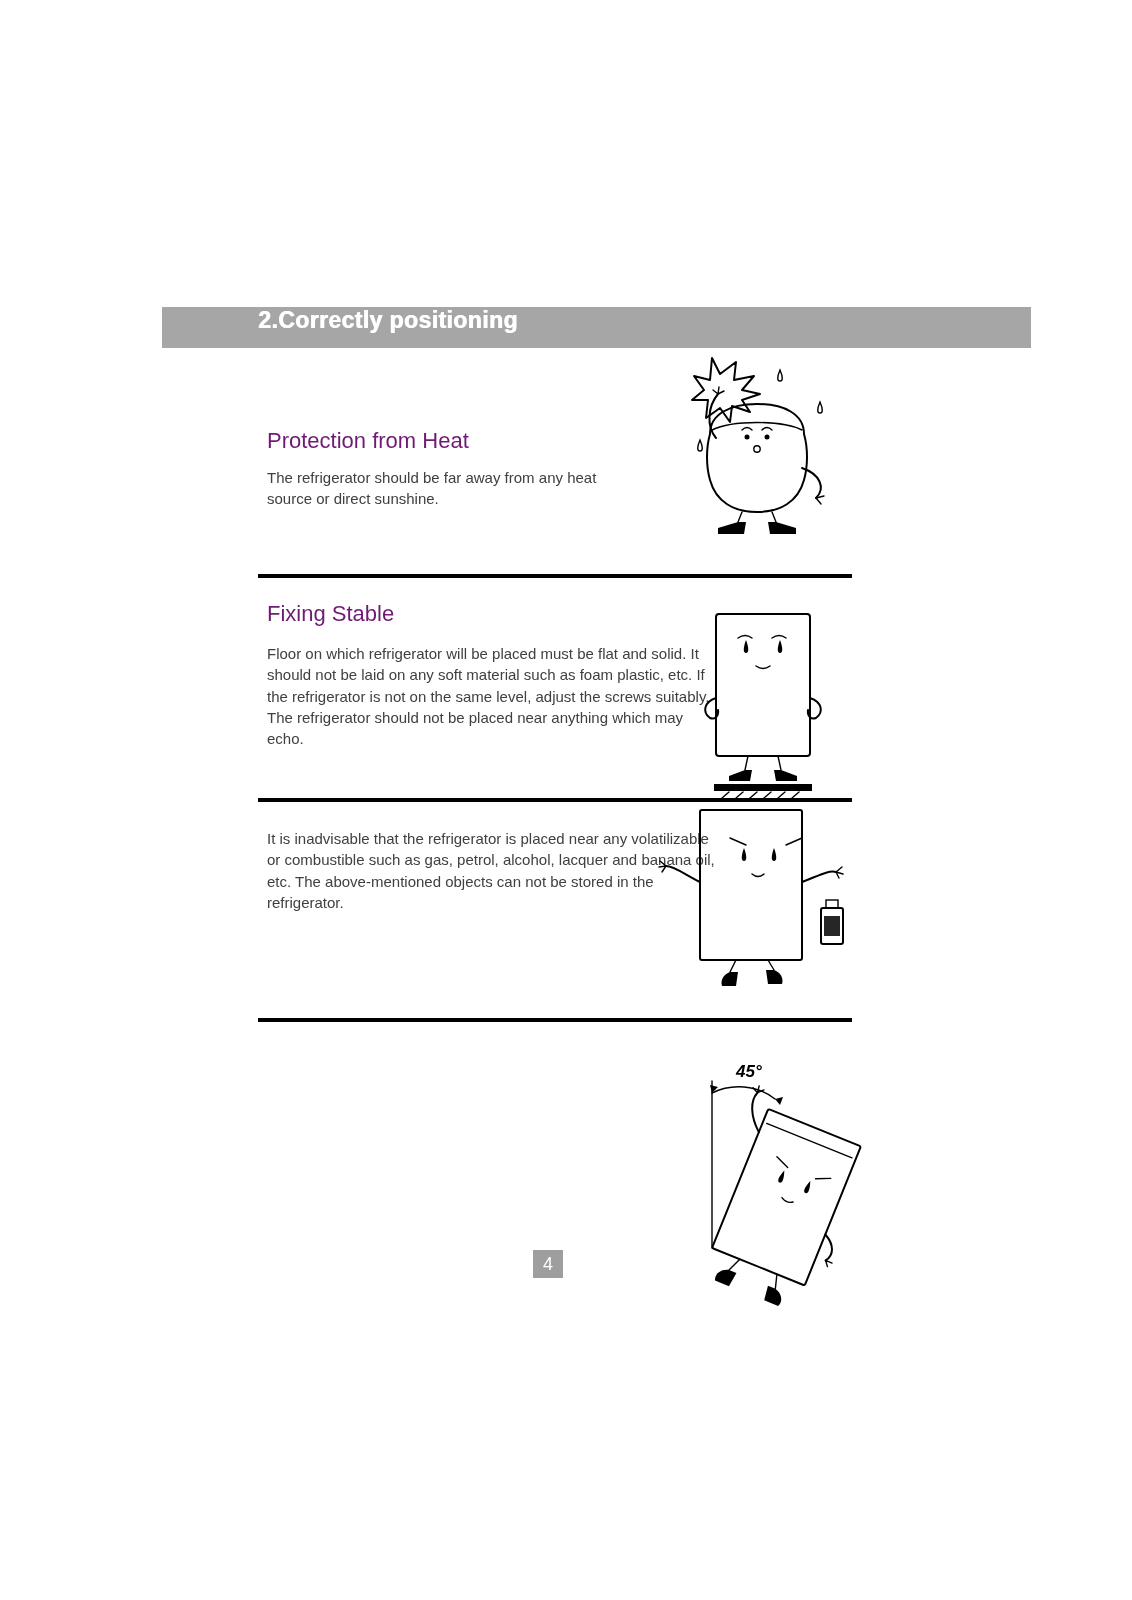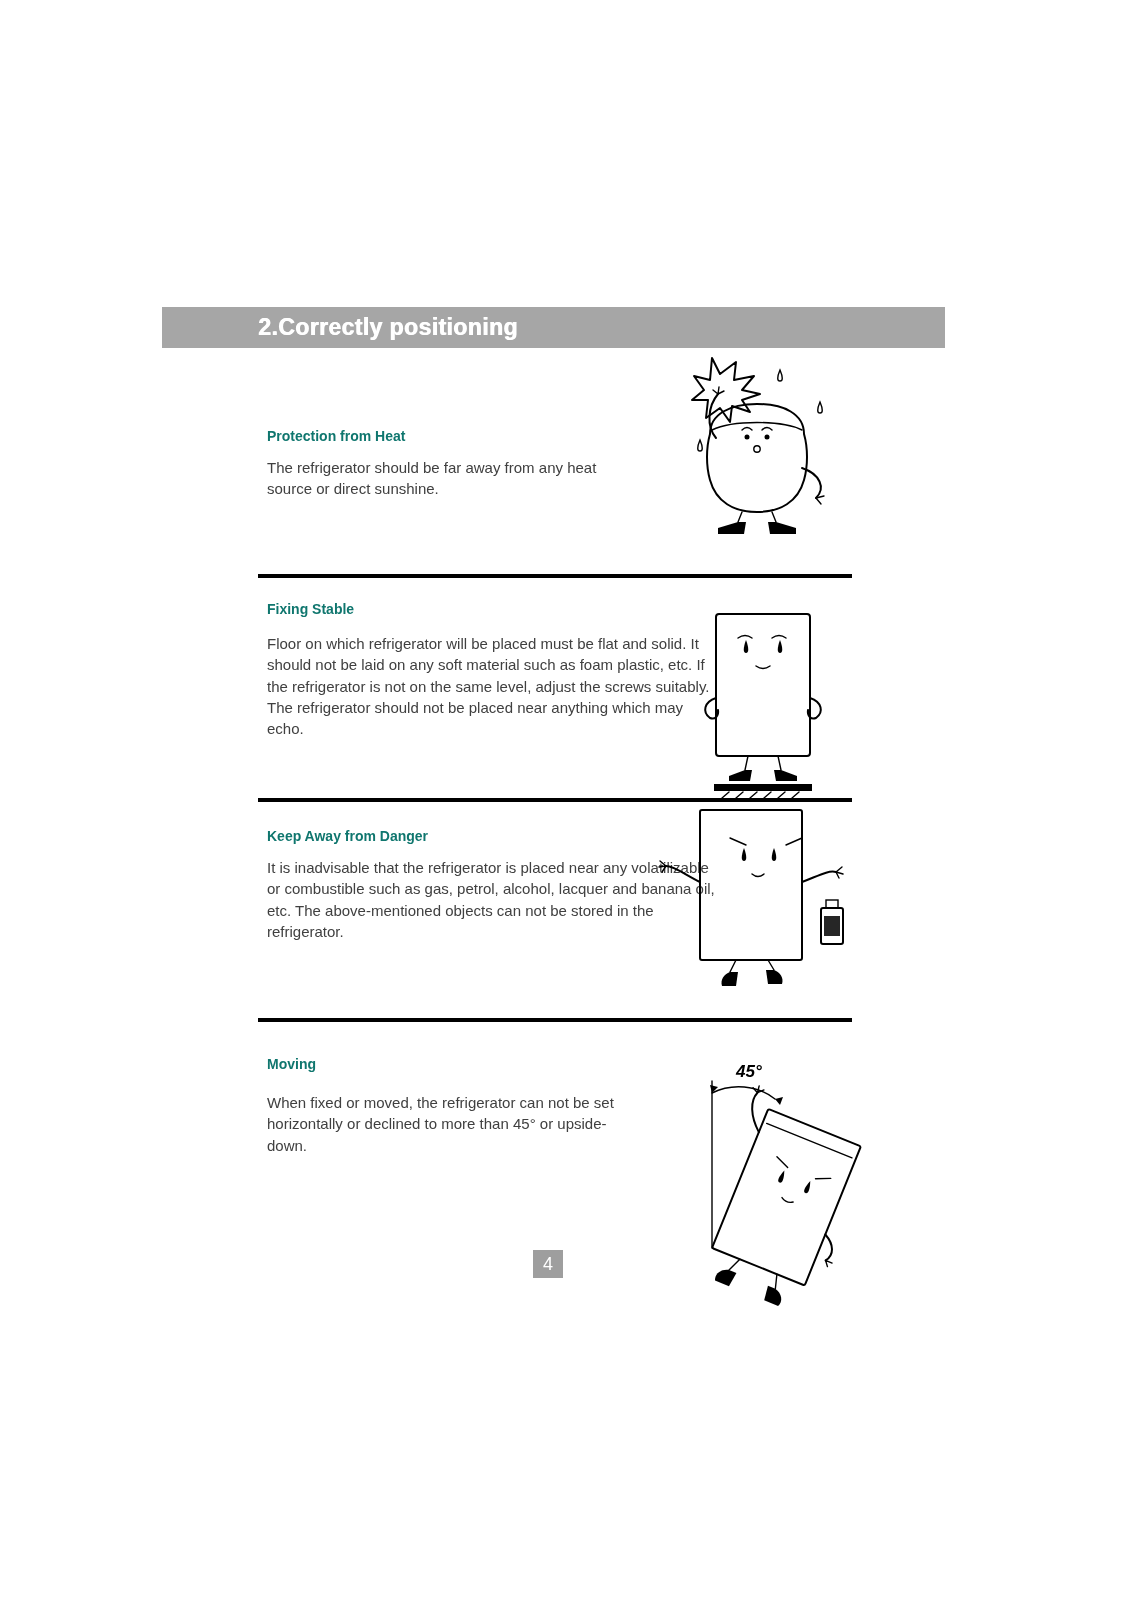--- a/index.html
+++ b/index.html
@@ -3,29 +3,29 @@
 <meta charset="utf-8">
 <style>
   * { margin:0; padding:0; box-sizing:border-box; }
   html,body { background:#ffffff; }
   body { font-family:"Liberation Sans","DejaVu Sans",sans-serif; color:#1f1f1f; }
   .page {
     position:relative; width:1132px; height:1600px; background:#fff;
     overflow:hidden; margin:0 auto;
   }
   .header-bar {
-    position:absolute; left:162px; top:307px; width:783px; height:41px;
-    background:var(--header-bg,#a6a6a6); display:flex; align-items:center;
+    position:absolute; left:162px; top:307px; width:869px; height:41px;
+    background:var(--header-bg,#a6a6a6); display:flex; 
   }
   .header-title {
     color:#ffffff; font-weight:700; font-size:23px; margin-left:96px;
     letter-spacing:0.4px; text-shadow:0.7px 0 0 #ffffff;
   }
   .sec { position:absolute; }
-  .sec h3 { font-size:14px; font-weight:700; color:#0f766e; margin-bottom:13px; }
+  .sec h3 { font-size:22px; font-weight:400; color:#701a75; margin-bottom:13px; }
   .sec.sec2 h3 { margin-bottom:16px; }
   .sec.sec4 h3 { margin-bottom:20px; }
   .sec p { font-size:15px; line-height:1.42; color:#404040; }
   .sec1 { left:267px; top:428px; } .sec1 p { width:372px; }
   .sec2 { left:267px; top:601px; } .sec2 p { width:452px; }
   .sec3 { left:267px; top:828px; } .sec3 p { width:452px; }
   .sec4 { left:267px; top:1056px; } .sec4 p { width:364px; }
   .divider { position:absolute; left:258px; width:594px; height:4px; background:var(--divider,#000); }
   .d1 { top:574px; } .d2 { top:798px; } .d3 { top:1018px; }
   .illus { position:absolute; }
@@ -113,21 +113,20 @@
       <path class="fillb" d="M93,162 L109,168 L109,173 L88,173 L86,162 Z"></path>
 
       <rect x="26" y="176" width="98" height="7" class="fillb"></rect>
       <path class="thin" d="M34,190 l7,-6 M48,190 l7,-6 M62,190 l7,-6 M76,190 l7,-6 M90,190 l7,-6 M104,190 l7,-6"></path>
     </svg>
   </div>
 
   <div class="divider d2"></div>
 
   <section class="sec sec3">
-    <h3>Keep Away from Danger</h3>
     <p>It is inadvisable that the refrigerator is placed near any volatilizable or combustible such as gas, petrol, alcohol, lacquer and banana oil, etc. The above-mentioned objects can not be stored in the refrigerator.</p>
   </section>
 
   <div class="illus illus3">
     <svg width="210" height="205" viewBox="0 0 210 205">
       <rect x="52" y="6" width="102" height="150" rx="2" class="stroke"></rect>
 
       <path class="thin" d="M82,34 l16,7 M138,41 l16,-7"></path>
       <path class="fillb" d="M96,44 C99,52 99,57 96,57 C93,57 93,52 96,44 Z"></path>
       <path class="fillb" d="M126,44 C129,52 129,57 126,57 C123,57 123,52 126,44 Z"></path>
@@ -143,24 +142,20 @@
       <rect x="176" y="112" width="16" height="20" class="fillb" opacity="0.85"></rect>
 
       <path class="thin" d="M88,156 l-6,12 M120,156 l6,10"></path>
       <path class="fillb" d="M82,168 C76,170 72,176 74,182 L88,182 L90,168 Z"></path>
       <path class="fillb" d="M126,166 C132,168 136,174 134,180 L120,180 L118,166 Z"></path>
     </svg>
   </div>
 
   <div class="divider d3"></div>
 
-  <section class="sec sec4">
-    <h3>Moving</h3>
-    <p>When fixed or moved, the refrigerator can not be set horizontally or declined to more than 45° or upside-down.</p>
-  </section>
 
   <div class="illus illus4">
     <svg width="235" height="255" viewBox="0 0 235 255">
 
       <path class="thin" d="M70,28 L70,195"></path>
 
       <path class="thin" d="M70,40 C90,30 115,32 133,46"></path>
       <path class="fillb" d="M70,40 l-2,-8 l8,2 z"></path>
       <path class="fillb" d="M133,46 l8,-2 l-3,8 z"></path>
       <text x="94" y="24" class="angle-text">45°</text>

